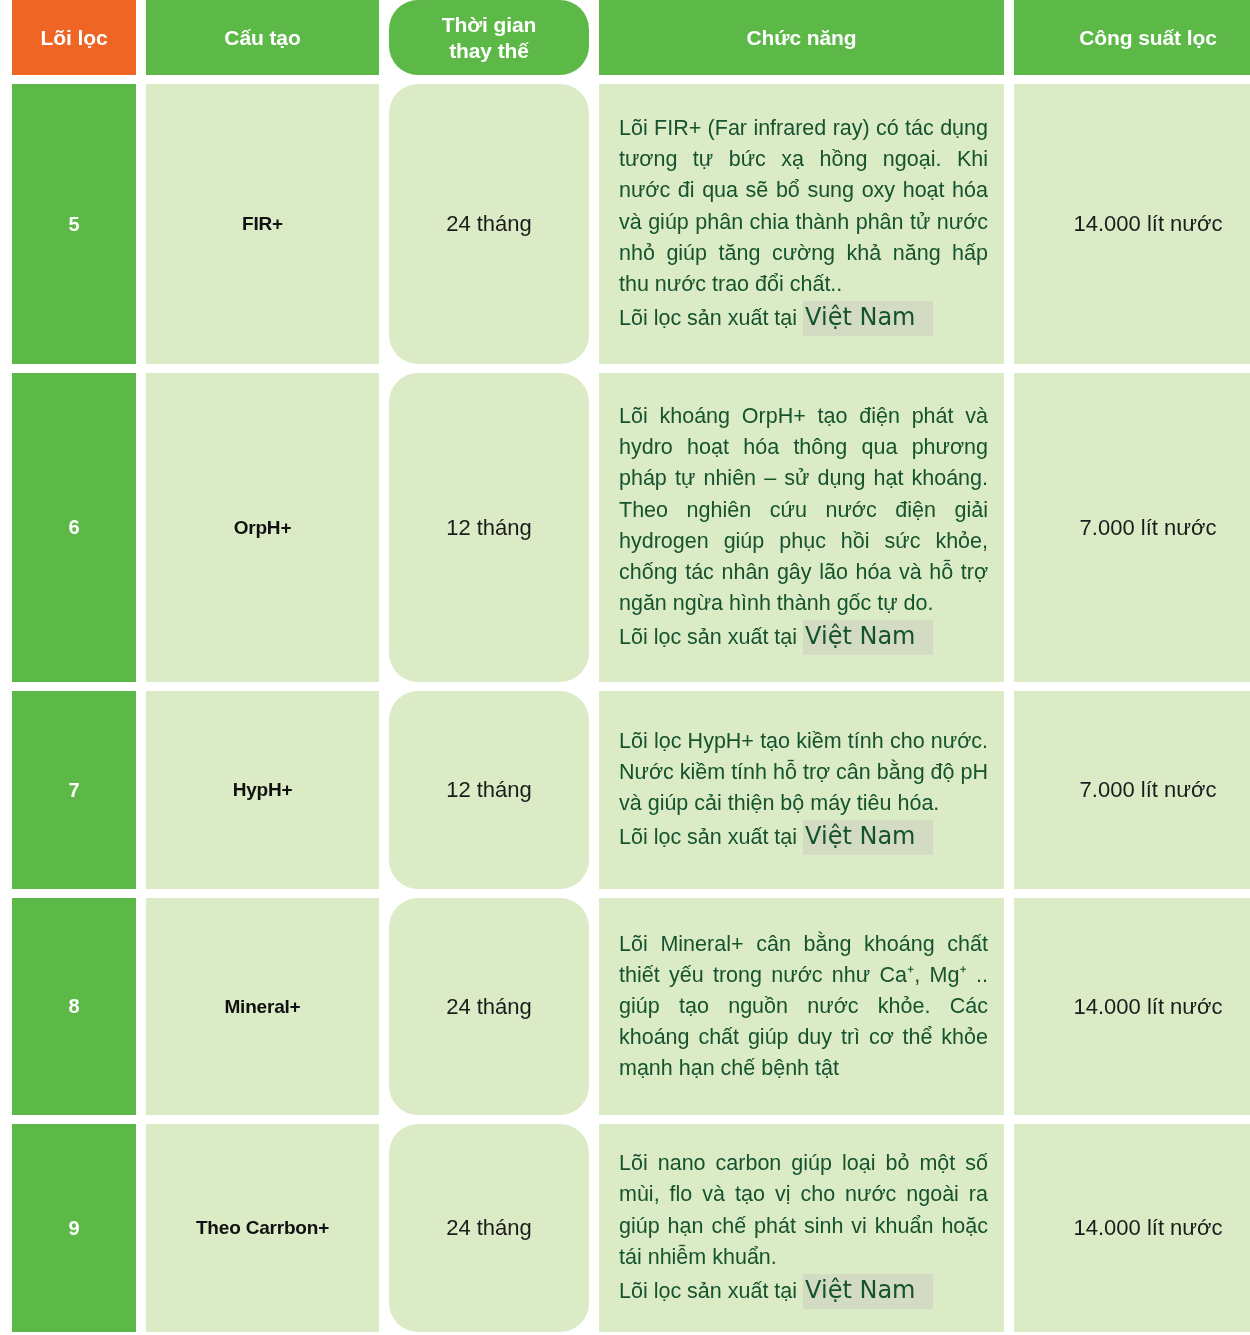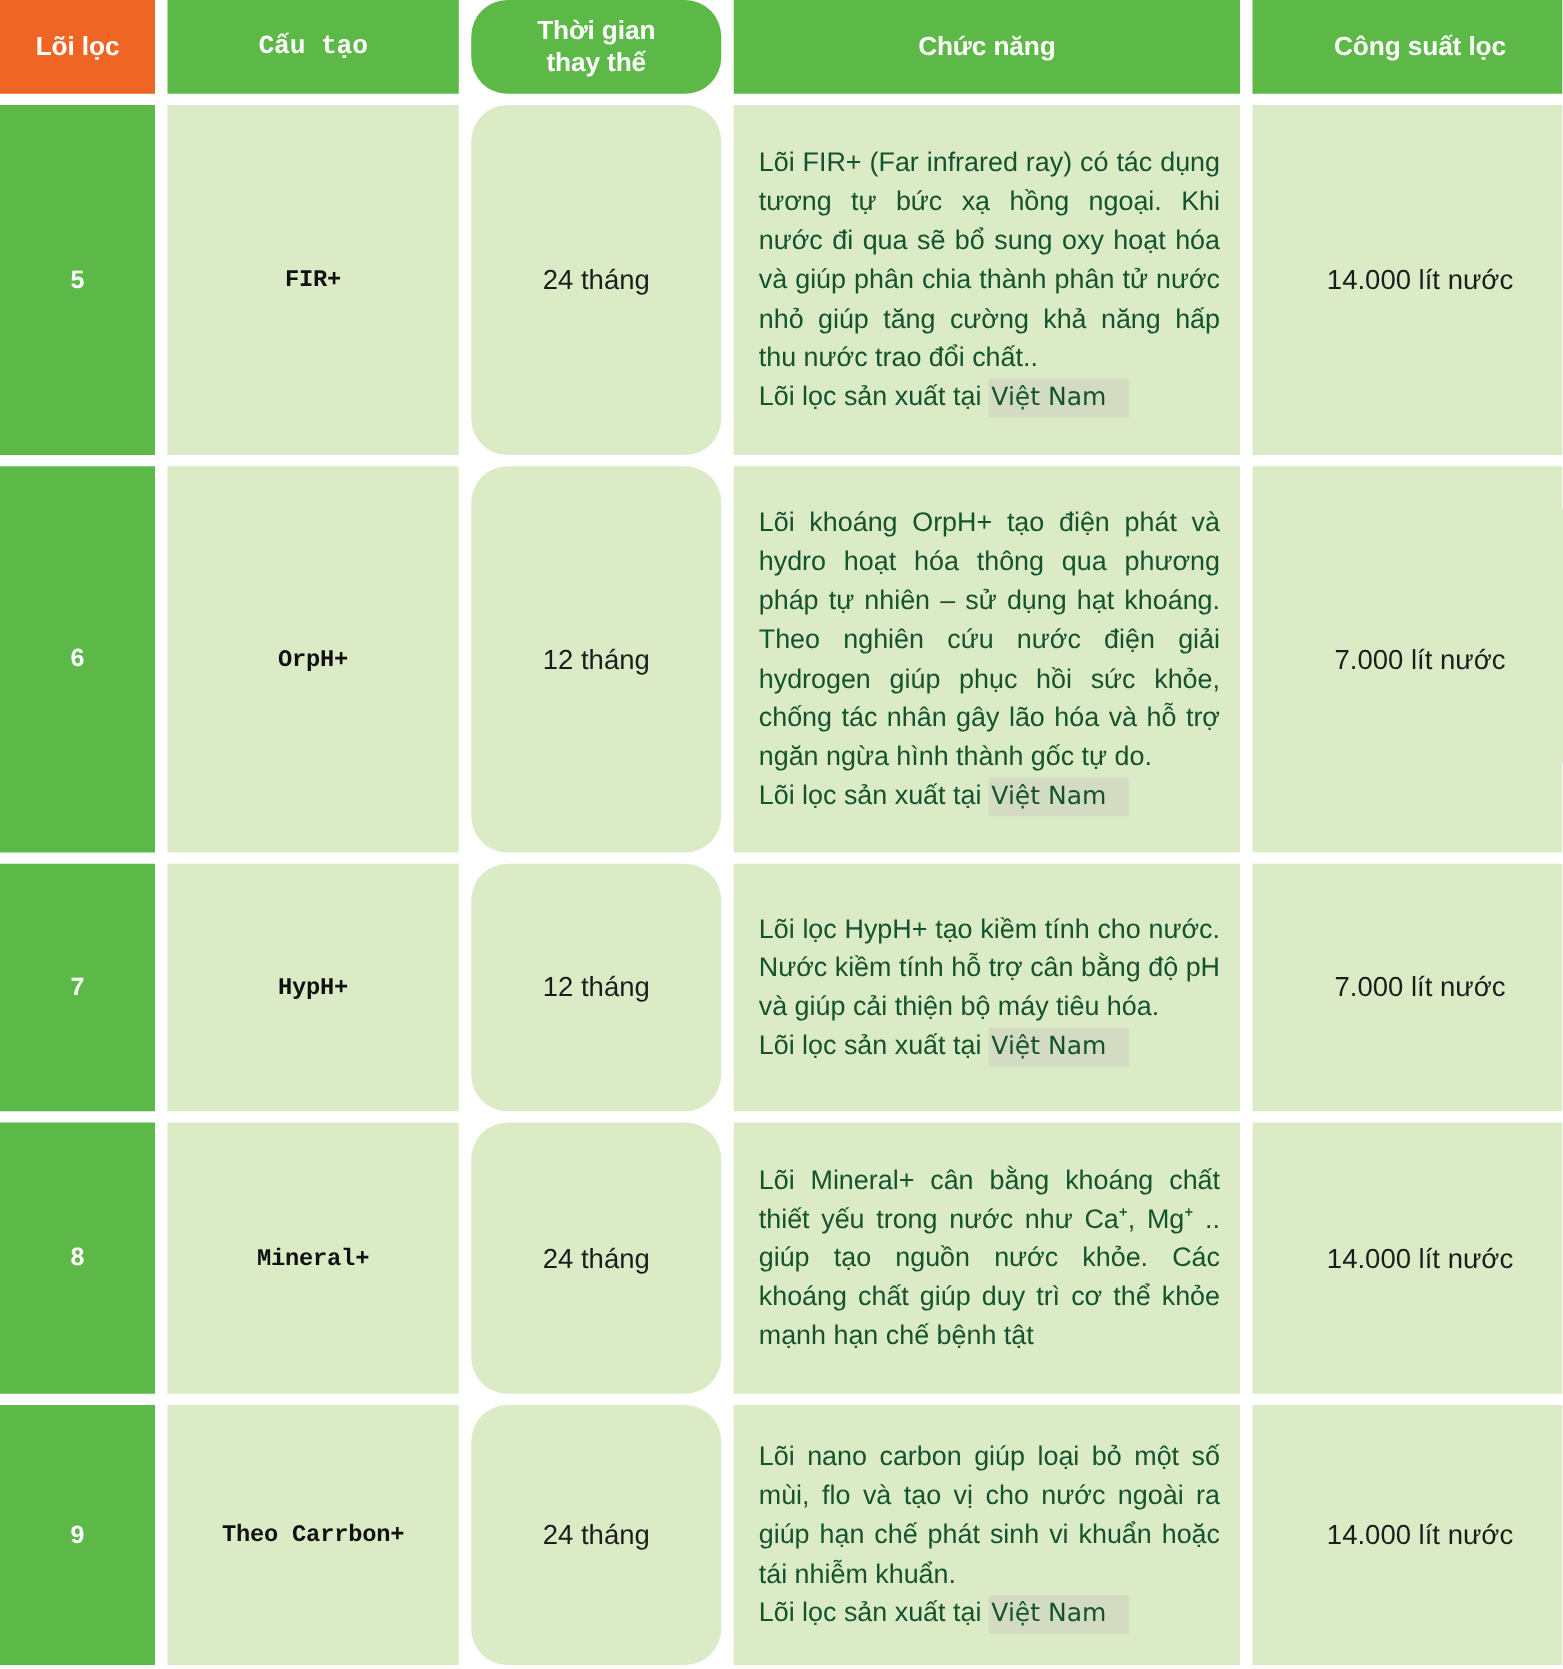--- a/index.html
+++ b/index.html
@@ -14,20 +14,21 @@
   }
 
   .table {
     width: 1250px;
     height: 1335px;
     display: flex;
     flex-direction: column;
     gap: 9px;
     background: #ffffff;
     overflow: hidden;
+    padding-left: 12px;
   }
 
   
   .head-row {
     display: flex;
     gap: 10px;
     height: 75px;
     flex: 0 0 75px;
   }
   .head-cell {
@@ -53,21 +54,21 @@
   .cell {
     background: #DBEBC5;
     display: flex;
     align-items: center;
     justify-content: center;
     padding: 6px 4px;
   }
 
   
   .c-idx   { flex: 0 0 124px; }
-  .c-name  { flex: 0 0 233px; font-family: Liberation Mono, monospace; }
+  .c-name  { flex: 0 0 233px; }
   .c-time  { flex: 0 0 200px; border-radius: 29px; }
   .c-func  { flex: 0 0 405px; }
   .c-cap   { flex: 0 0 268px; }
 
   .cell.idx {
     background: #5CB947;
     color: #ffffff;
     font-weight: bold;
     font-size: 20px;
   }
@@ -106,21 +107,21 @@
   }
   .func-body p.origin {
     text-align: left;
     margin-top: 0;
     white-space: nowrap;
   }
   .hl {
     background: #D3DCC2;
     padding: 2px 18px 5px 2px;
     font-family: "DejaVu Sans", sans-serif;
-    font-size: 20px;
+    font-size: 24px;
   }
 
   
   .r1 { height: 280px; flex: 0 0 280px; }
   .r2 { height: 309px; flex: 0 0 309px; }
   .r3 { height: 198px; flex: 0 0 198px; }
   .r4 { height: 217px; flex: 0 0 217px; }
   .r5 { height: 208px; flex: 0 0 208px; }
 </style>
 </head>

